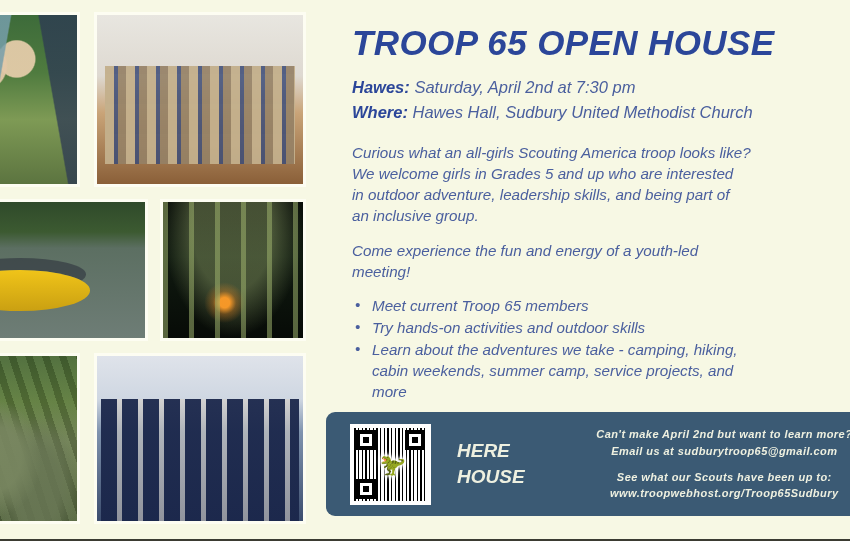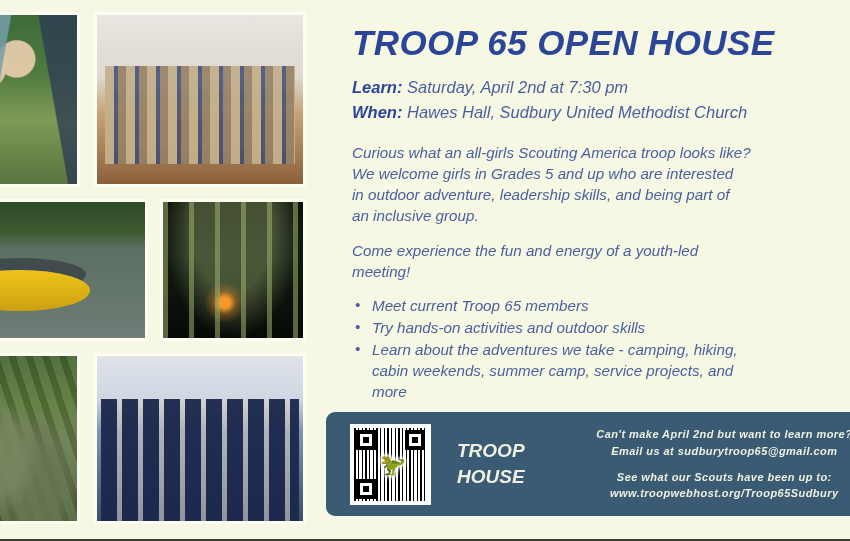--- a/index.html
+++ b/index.html
@@ -323,26 +323,26 @@
       <div class="ph ph-tshirt"></div>
     </div>
 
   </div>
 
   <div id="content">
 
     <h1 id="headline">TROOP 65 OPEN HOUSE</h1>
 
     <div class="detail-line" id="detail-when">
-      <span class="detail-label">Learn:</span>
+      <span class="detail-label">Hawes:</span>
       <span class="detail-value">Saturday, April 2nd at 7:30 pm</span>
     </div>
 
     <div class="detail-line" id="detail-where">
-      <span class="detail-label">When:</span>
+      <span class="detail-label">Where:</span>
       <span class="detail-value">Hawes Hall, Sudbury United Methodist Church</span>
     </div>
 
     <p class="para" id="para-intro">Curious what an all-girls Scouting America troop looks like?
 We welcome girls in Grades 5 and up who are interested
 in outdoor adventure, leadership skills, and being part of
 an inclusive group.</p>
 
     <p class="para" id="para-come">Come experience the fun and energy of a youth-led
 meeting!</p>
@@ -359,21 +359,21 @@
 
       <div id="qr-code">
         <div class="qr-noise"></div>
         <div class="qr-eye" id="qr-eye-tl"></div>
         <div class="qr-eye" id="qr-eye-tr"></div>
         <div class="qr-eye" id="qr-eye-bl"></div>
         <div id="qr-dino">🦖</div>
       </div>
 
       <div id="rsvp-here">
-        <div>TROOP</div>
+        <div>HERE</div>
         <div>HOUSE</div>
       </div>
 
       <div id="rsvp-info">
         <div>Can't make April 2nd but want to learn more?</div>
         <div>Email us at sudburytroop65@gmail.com</div>
         <div class="rsvp-gap"></div>
         <div>See what our Scouts have been up to:</div>
         <div>www.troopwebhost.org/Troop65Sudbury</div>
       </div>

